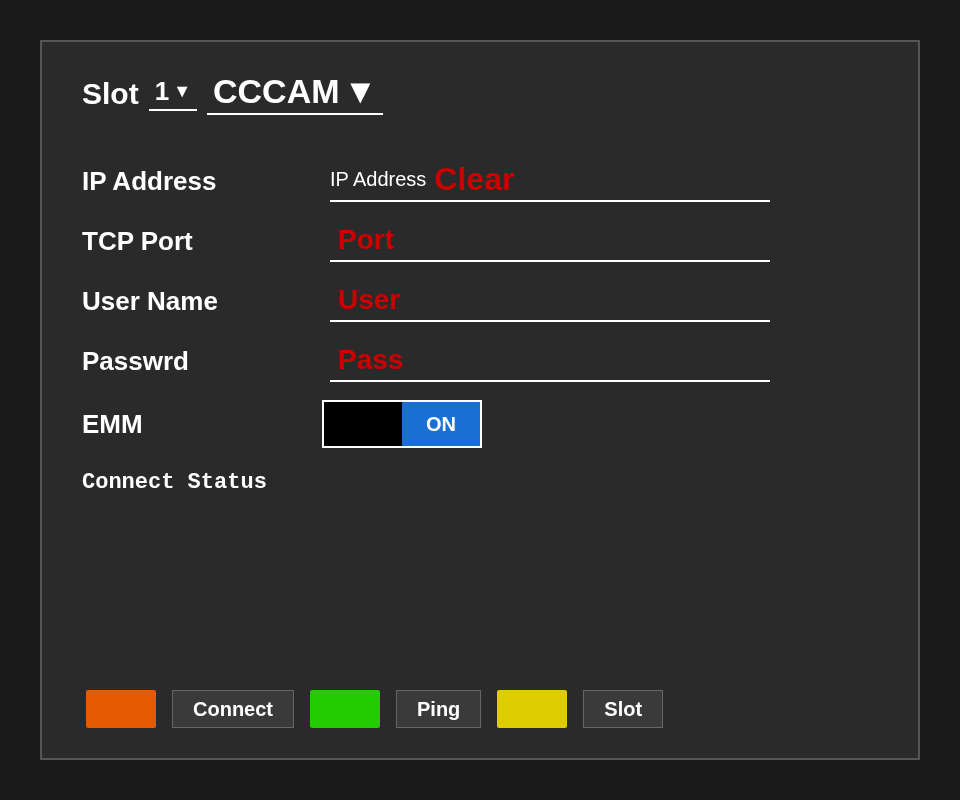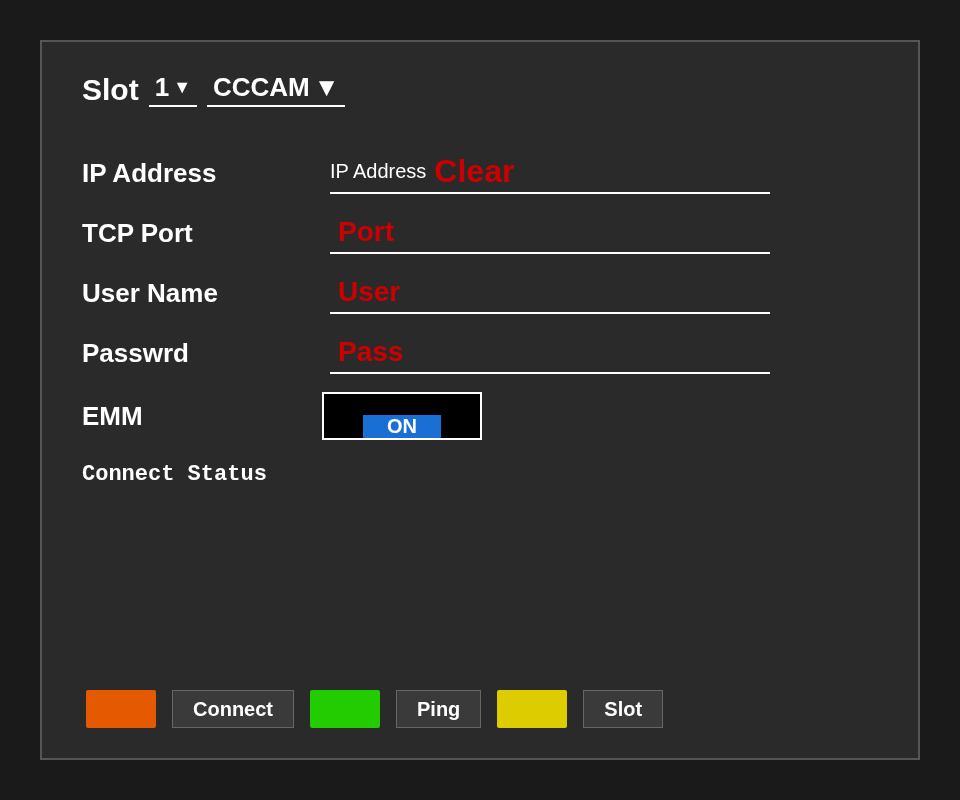--- a/index.html
+++ b/index.html
@@ -50,21 +50,21 @@
       cursor: pointer;
     }
 
     .slot-dropdown .arrow {
       font-size: 18px;
       color: #fff;
     }
 
     .protocol-dropdown {
       color: #fff;
-      font-size: 26px;
+      font-size: 34px;
       font-weight: bold;
       border-bottom: 2px solid #fff;
       padding: 0 6px 2px 6px;
       display: flex;
       align-items: center;
       gap: 4px;
       cursor: pointer;
     }
 
     .form-section {
@@ -141,21 +141,20 @@
 
     .toggle-container {
       width: 160px;
       height: 48px;
       border: 2px solid #fff;
       background: #000;
       display: flex;
       align-items: center;
       position: relative;
       cursor: pointer;
-      flex-direction: column;
     }
 
     .toggle-off-side {
       width: 50%;
       height: 100%;
       background: #000;
     }
 
     .toggle-on-side {
       width: 50%;

